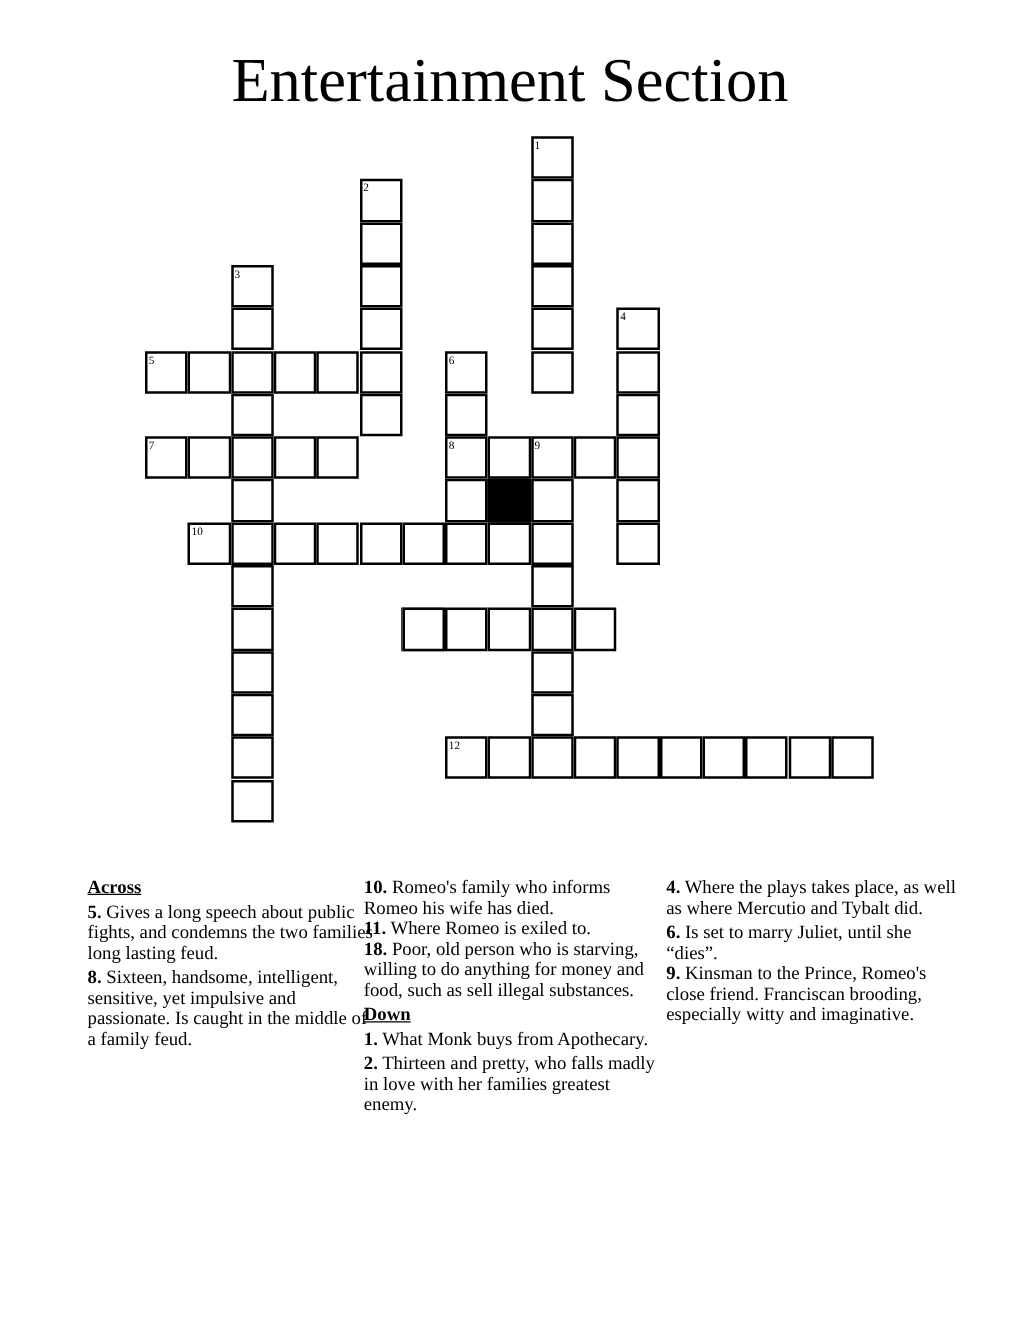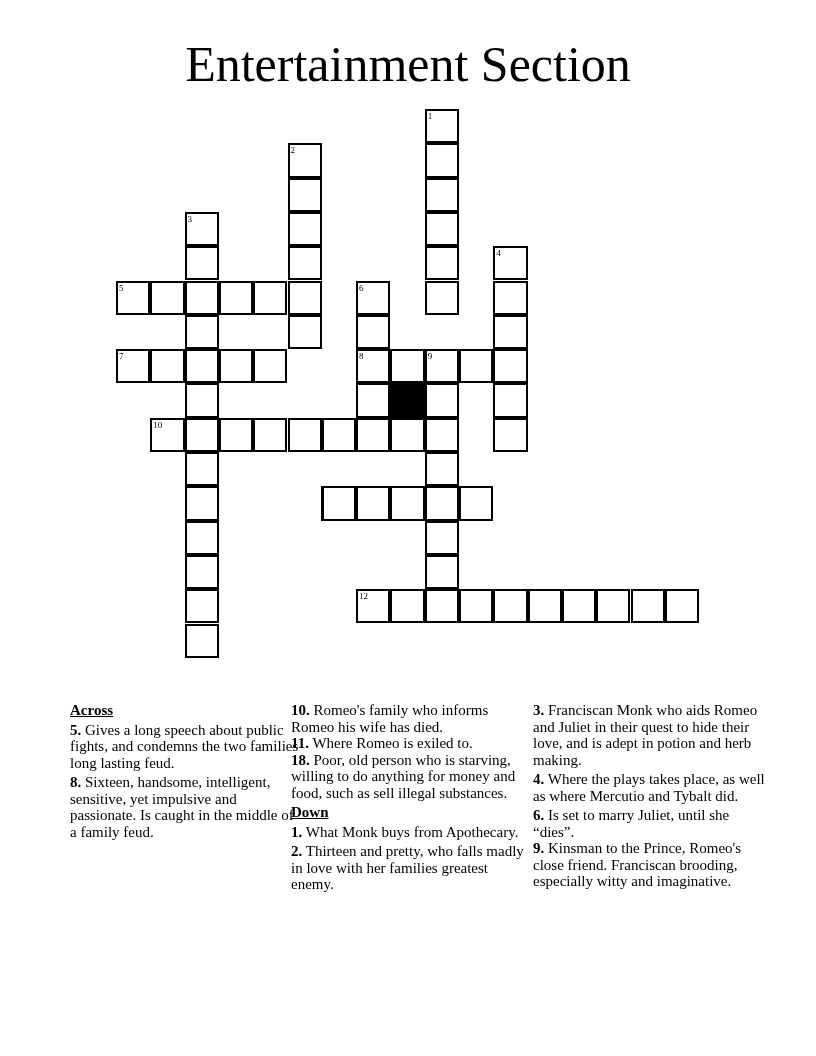--- a/index.html
+++ b/index.html
@@ -136,17 +136,16 @@
 <div class="clues col2">
   <div class="clue" style="margin-bottom:0"><b>10.</b><span> Romeo's family who informs Romeo his wife has died.</span></div>
   <div class="clue" style="margin-bottom:0"><b>11.</b><span> Where Romeo is exiled to.</span></div>
   <div class="clue"><b>18.</b><span> Poor, old person who is starving, willing to do anything for money and food, such as sell illegal substances.</span></div>
   <div class="clue-head">Down</div>
   <div class="clue"><b>1.</b><span> What Monk buys from Apothecary.</span></div>
   <div class="clue"><b>2.</b><span> Thirteen and pretty, who falls madly in love with her families greatest enemy.</span></div>
 </div>
 
 <div class="clues col3">
-  <div class="clue"><b>3.</b><span> Franciscan Monk who aids Romeo and Juliet in their quest to hide their love, and is adept in potion and herb making.</span></div>
   <div class="clue"><b>4.</b><span> Where the plays takes place, as well as where Mercutio and Tybalt did.</span></div>
   <div class="clue" style="margin-bottom:0"><b>6.</b><span> Is set to marry Juliet, until she “dies”.</span></div>
   <div class="clue"><b>9.</b><span> Kinsman to the Prince, Romeo's close friend. Franciscan brooding, especially witty and imaginative.</span></div>
 </div>
 
 </body></html>

